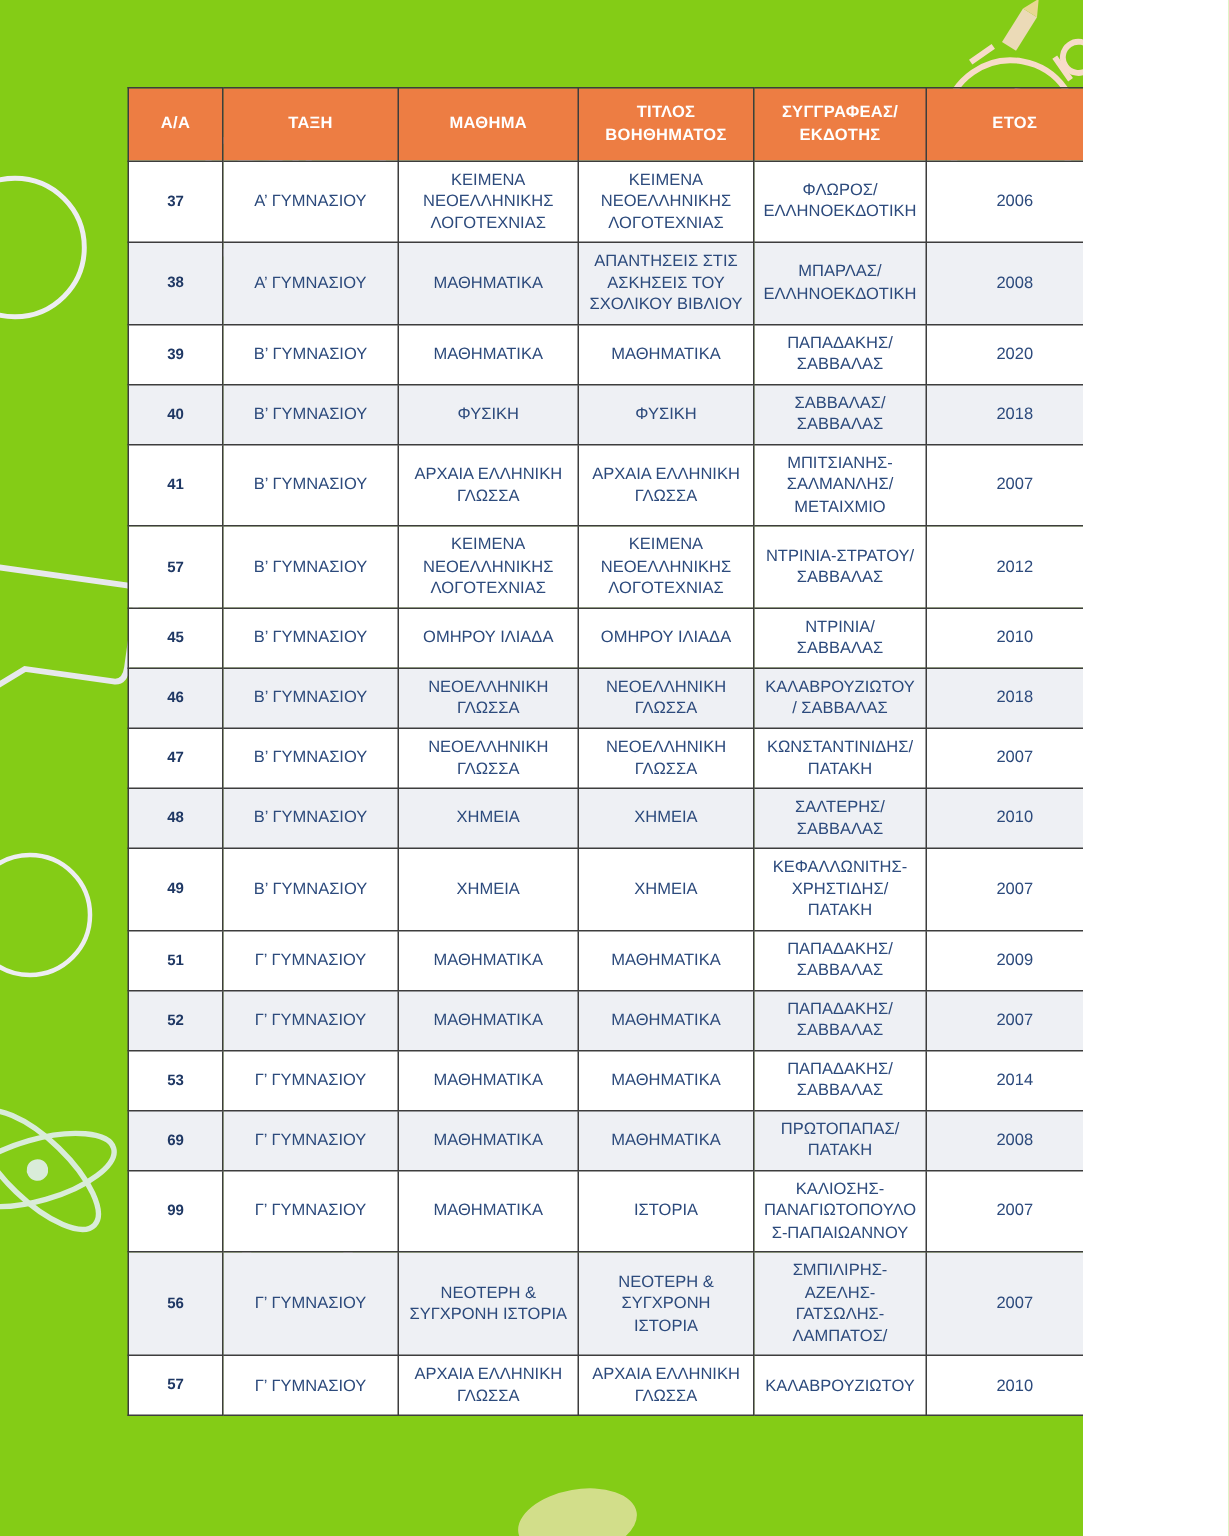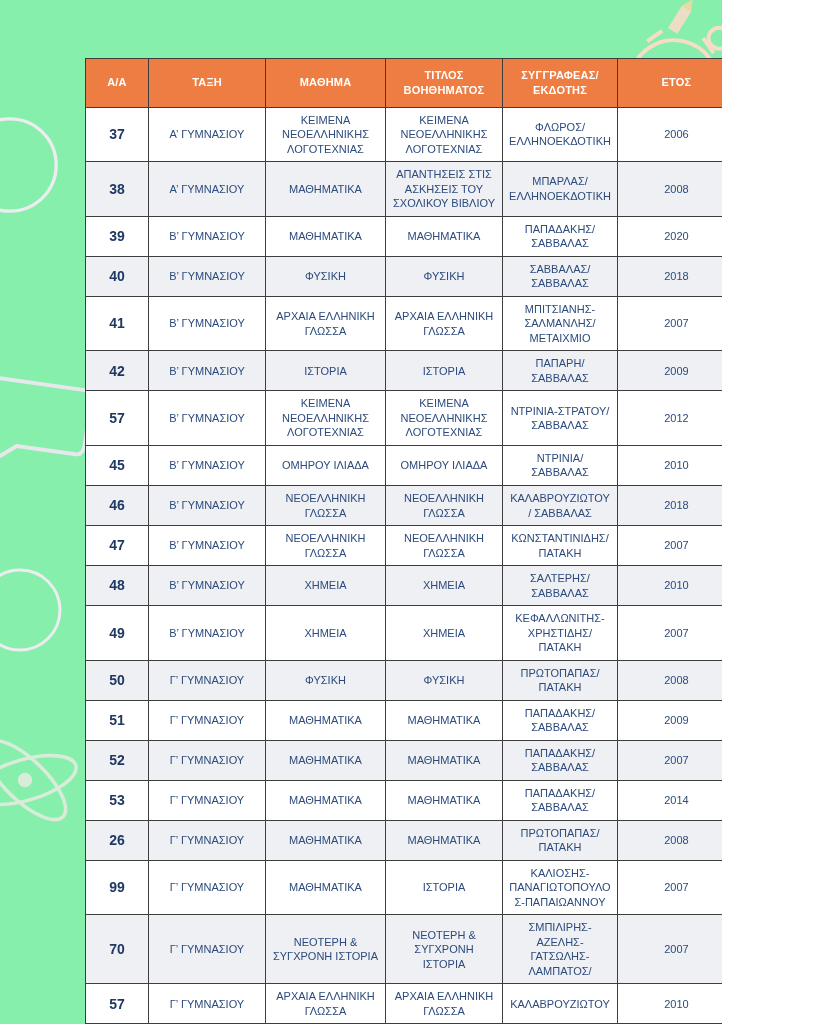--- a/index.html
+++ b/index.html
@@ -1,17 +1,17 @@
 <!DOCTYPE html>
 <html lang="el"><head>
 <meta charset="utf-8">
 <style>
   html,body{margin:0;padding:0;background:#ffffff;}
   body{font-family:"Liberation Sans","DejaVu Sans",sans-serif;}
-  #page{position:relative;width:722px;height:1024px;background:#86efac;overflow:hidden;}
+  #page{position:relative;width:722px;height:1024px;background:#84cc16;overflow:hidden;}
 
   
   .doodle{position:absolute;pointer-events:none;}
   .doodle svg{display:block;width:100%;height:100%;}
   .c-gray{color:#e7e8ec;}
   .c-gray2{color:#ededf1;}
   .c-blue{color:#dfe7f2;}
   .c-orange{color:#f7dcc9;}
   .c-yellow{color:#f3e7bc;}
   .c-green{color:#d9ecd9;}
@@ -21,21 +21,21 @@
   .tbl-wrap{position:absolute;left:85px;top:58px;width:650px;}
   table{width:650px;border-collapse:collapse;table-layout:fixed;}
   col.c-aa{width:63px;} col.c-taxi{width:117px;} col.c-mathima{width:120px;}
   col.c-titlos{width:117px;} col.c-sygg{width:115px;} col.c-etos{width:118px;}
   th,td{border:1px solid #3d3d3d;text-align:center;vertical-align:middle;
         overflow-wrap:break-word;}
   th{background:#ED7D43;color:#ffffff;font-weight:bold;font-size:11px;
      line-height:1.35;padding:9px 6px;letter-spacing:.2px;}
   td{color:#2c4a7c;font-size:11px;line-height:1.32;padding:5px 6px;background:#ffffff;}
   tr.alt td{background:#eef0f4;}
-  td.cell-aa{font-weight:bold;color:#1f3864;font-size:14px;}
+  td.cell-aa{font-weight:bold;color:#1f3864;font-size:10px;}
 </style>
 </head>
 <body>
 
 <div id="page">
 
   <div class="doodle c-gray" style="left:130px;top:80px;width:140px;height:110px;transform:rotate(-6deg);">
     <svg viewBox="0 0 100 80">
         <path d="M50 12 C38 2 14 4 8 10 L8 62 C18 54 40 54 50 64 C60 54 82 54 92 62 L92 10 C86 4 62 2 50 12 Z M50 12 L50 64" fill="none" stroke="currentColor" stroke-width="3"></path>
         <path d="M16 20 C28 14 40 16 46 22 M16 30 C28 24 40 26 46 32 M16 40 C28 34 40 36 46 42 M54 22 C60 16 72 14 84 20 M54 32 C60 26 72 24 84 30 M54 42 C60 36 72 34 84 40" stroke="currentColor" stroke-width="2" fill="none"></path>
@@ -182,28 +182,20 @@
             <td class="cell-etos">2018</td>
           </tr>
           <tr>
             <td class="cell-aa">41</td>
             <td class="cell-taxi">Β’ ΓΥΜΝΑΣΙΟΥ</td>
             <td class="cell-mathima">ΑΡΧΑΙΑ ΕΛΛΗΝΙΚΗ ΓΛΩΣΣΑ</td>
             <td class="cell-titlos">ΑΡΧΑΙΑ ΕΛΛΗΝΙΚΗ ΓΛΩΣΣΑ</td>
             <td class="cell-sygg">ΜΠΙΤΣΙΑΝΗΣ-ΣΑΛΜΑΝΛΗΣ/ ΜΕΤΑΙΧΜΙΟ</td>
             <td class="cell-etos">2007</td>
           </tr>
-          <tr class="alt">
-            <td class="cell-aa">42</td>
-            <td class="cell-taxi">Β’ ΓΥΜΝΑΣΙΟΥ</td>
-            <td class="cell-mathima">ΙΣΤΟΡΙΑ</td>
-            <td class="cell-titlos">ΙΣΤΟΡΙΑ</td>
-            <td class="cell-sygg">ΠΑΠΑΡΗ/ΣΑΒΒΑΛΑΣ</td>
-            <td class="cell-etos">2009</td>
-          </tr>
           <tr>
             <td class="cell-aa">57</td>
             <td class="cell-taxi">Β’ ΓΥΜΝΑΣΙΟΥ</td>
             <td class="cell-mathima">ΚΕΙΜΕΝΑ ΝΕΟΕΛΛΗΝΙΚΗΣ ΛΟΓΟΤΕΧΝΙΑΣ</td>
             <td class="cell-titlos">ΚΕΙΜΕΝΑ ΝΕΟΕΛΛΗΝΙΚΗΣ ΛΟΓΟΤΕΧΝΙΑΣ</td>
             <td class="cell-sygg">ΝΤΡΙΝΙΑ-ΣΤΡΑΤΟΥ/ ΣΑΒΒΑΛΑΣ</td>
             <td class="cell-etos">2012</td>
           </tr>
           <tr>
             <td class="cell-aa">45</td>
@@ -238,70 +230,62 @@
             <td class="cell-etos">2010</td>
           </tr>
           <tr>
             <td class="cell-aa">49</td>
             <td class="cell-taxi">Β’ ΓΥΜΝΑΣΙΟΥ</td>
             <td class="cell-mathima">ΧΗΜΕΙΑ</td>
             <td class="cell-titlos">ΧΗΜΕΙΑ</td>
             <td class="cell-sygg">ΚΕΦΑΛΛΩΝΙΤΗΣ-ΧΡΗΣΤΙΔΗΣ/ΠΑΤΑΚΗ</td>
             <td class="cell-etos">2007</td>
           </tr>
-          <tr class="alt">
-            <td class="cell-aa">50</td>
-            <td class="cell-taxi">Γ’ ΓΥΜΝΑΣΙΟΥ</td>
-            <td class="cell-mathima">ΦΥΣΙΚΗ</td>
-            <td class="cell-titlos">ΦΥΣΙΚΗ</td>
+          <tr>
+            <td class="cell-aa">51</td>
+            <td class="cell-taxi">Γ’ ΓΥΜΝΑΣΙΟΥ</td>
+            <td class="cell-mathima">ΜΑΘΗΜΑΤΙΚΑ</td>
+            <td class="cell-titlos">ΜΑΘΗΜΑΤΙΚΑ</td>
+            <td class="cell-sygg">ΠΑΠΑΔΑΚΗΣ/ ΣΑΒΒΑΛΑΣ</td>
+            <td class="cell-etos">2009</td>
+          </tr>
+          <tr class="alt">
+            <td class="cell-aa">52</td>
+            <td class="cell-taxi">Γ’ ΓΥΜΝΑΣΙΟΥ</td>
+            <td class="cell-mathima">ΜΑΘΗΜΑΤΙΚΑ</td>
+            <td class="cell-titlos">ΜΑΘΗΜΑΤΙΚΑ</td>
+            <td class="cell-sygg">ΠΑΠΑΔΑΚΗΣ/ ΣΑΒΒΑΛΑΣ</td>
+            <td class="cell-etos">2007</td>
+          </tr>
+          <tr>
+            <td class="cell-aa">53</td>
+            <td class="cell-taxi">Γ’ ΓΥΜΝΑΣΙΟΥ</td>
+            <td class="cell-mathima">ΜΑΘΗΜΑΤΙΚΑ</td>
+            <td class="cell-titlos">ΜΑΘΗΜΑΤΙΚΑ</td>
+            <td class="cell-sygg">ΠΑΠΑΔΑΚΗΣ/ ΣΑΒΒΑΛΑΣ</td>
+            <td class="cell-etos">2014</td>
+          </tr>
+          <tr class="alt">
+            <td class="cell-aa">69</td>
+            <td class="cell-taxi">Γ’ ΓΥΜΝΑΣΙΟΥ</td>
+            <td class="cell-mathima">ΜΑΘΗΜΑΤΙΚΑ</td>
+            <td class="cell-titlos">ΜΑΘΗΜΑΤΙΚΑ</td>
             <td class="cell-sygg">ΠΡΩΤΟΠΑΠΑΣ/ ΠΑΤΑΚΗ</td>
             <td class="cell-etos">2008</td>
           </tr>
           <tr>
-            <td class="cell-aa">51</td>
-            <td class="cell-taxi">Γ’ ΓΥΜΝΑΣΙΟΥ</td>
-            <td class="cell-mathima">ΜΑΘΗΜΑΤΙΚΑ</td>
-            <td class="cell-titlos">ΜΑΘΗΜΑΤΙΚΑ</td>
-            <td class="cell-sygg">ΠΑΠΑΔΑΚΗΣ/ ΣΑΒΒΑΛΑΣ</td>
-            <td class="cell-etos">2009</td>
-          </tr>
-          <tr class="alt">
-            <td class="cell-aa">52</td>
-            <td class="cell-taxi">Γ’ ΓΥΜΝΑΣΙΟΥ</td>
-            <td class="cell-mathima">ΜΑΘΗΜΑΤΙΚΑ</td>
-            <td class="cell-titlos">ΜΑΘΗΜΑΤΙΚΑ</td>
-            <td class="cell-sygg">ΠΑΠΑΔΑΚΗΣ/ ΣΑΒΒΑΛΑΣ</td>
-            <td class="cell-etos">2007</td>
-          </tr>
-          <tr>
-            <td class="cell-aa">53</td>
-            <td class="cell-taxi">Γ’ ΓΥΜΝΑΣΙΟΥ</td>
-            <td class="cell-mathima">ΜΑΘΗΜΑΤΙΚΑ</td>
-            <td class="cell-titlos">ΜΑΘΗΜΑΤΙΚΑ</td>
-            <td class="cell-sygg">ΠΑΠΑΔΑΚΗΣ/ ΣΑΒΒΑΛΑΣ</td>
-            <td class="cell-etos">2014</td>
-          </tr>
-          <tr class="alt">
-            <td class="cell-aa">26</td>
-            <td class="cell-taxi">Γ’ ΓΥΜΝΑΣΙΟΥ</td>
-            <td class="cell-mathima">ΜΑΘΗΜΑΤΙΚΑ</td>
-            <td class="cell-titlos">ΜΑΘΗΜΑΤΙΚΑ</td>
-            <td class="cell-sygg">ΠΡΩΤΟΠΑΠΑΣ/ ΠΑΤΑΚΗ</td>
-            <td class="cell-etos">2008</td>
-          </tr>
-          <tr>
             <td class="cell-aa">99</td>
             <td class="cell-taxi">Γ’ ΓΥΜΝΑΣΙΟΥ</td>
             <td class="cell-mathima">ΜΑΘΗΜΑΤΙΚΑ</td>
             <td class="cell-titlos">ΙΣΤΟΡΙΑ</td>
             <td class="cell-sygg">ΚΑΛΙΟΣΗΣ-ΠΑΝΑΓΙΩΤΟΠΟΥΛΟΣ-ΠΑΠΑΙΩΑΝΝΟΥ</td>
             <td class="cell-etos">2007</td>
           </tr>
           <tr class="alt">
-            <td class="cell-aa">70</td>
+            <td class="cell-aa">56</td>
             <td class="cell-taxi">Γ’ ΓΥΜΝΑΣΙΟΥ</td>
             <td class="cell-mathima">ΝΕΟΤΕΡΗ &amp; ΣΥΓΧΡΟΝΗ ΙΣΤΟΡΙΑ</td>
             <td class="cell-titlos">ΝΕΟΤΕΡΗ &amp; ΣΥΓΧΡΟΝΗ ΙΣΤΟΡΙΑ</td>
             <td class="cell-sygg">ΣΜΠΙΛΙΡΗΣ-ΑΖΕΛΗΣ-ΓΑΤΣΩΛΗΣ-ΛΑΜΠΑΤΟΣ/</td>
             <td class="cell-etos">2007</td>
           </tr>
           <tr>
             <td class="cell-aa">57</td>
             <td class="cell-taxi">Γ’ ΓΥΜΝΑΣΙΟΥ</td>
             <td class="cell-mathima">ΑΡΧΑΙΑ ΕΛΛΗΝΙΚΗ ΓΛΩΣΣΑ</td>

